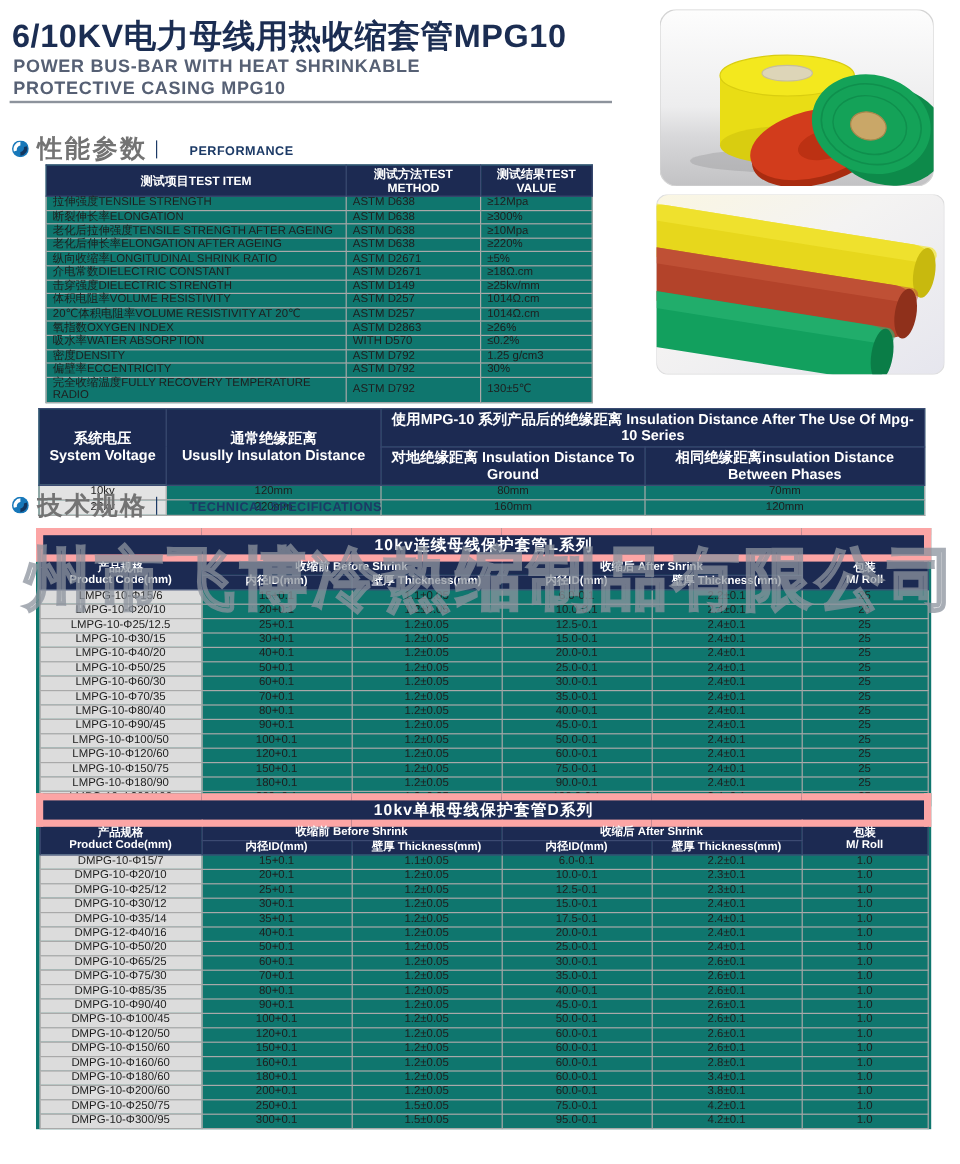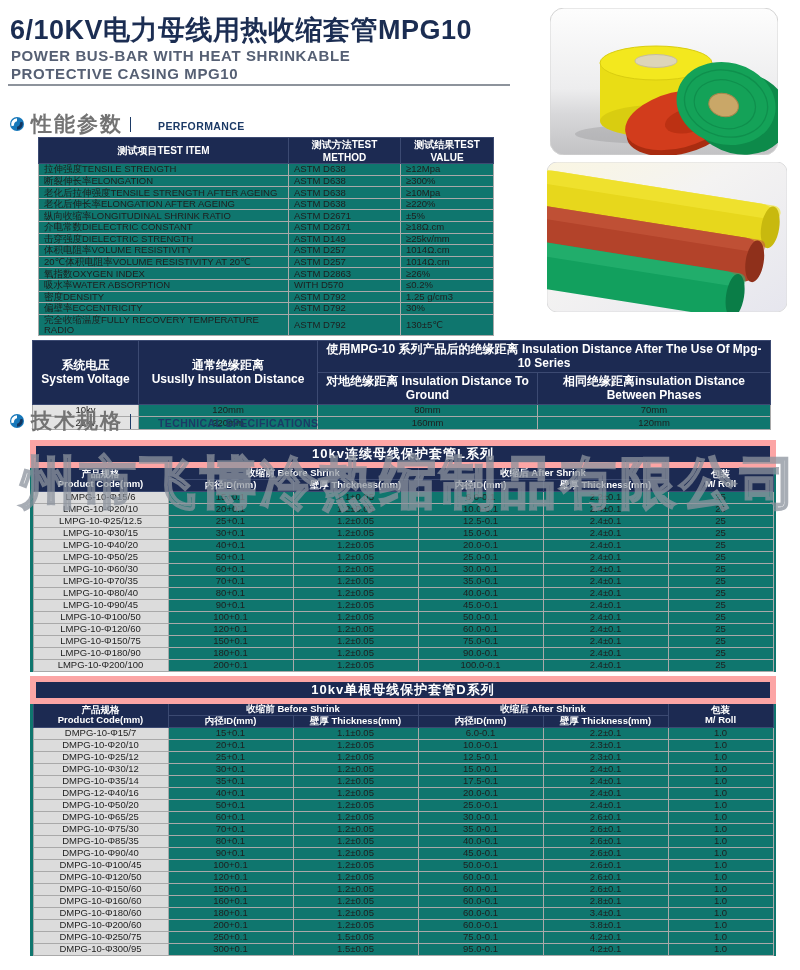--- a/index.html
+++ b/index.html
@@ -39,21 +39,21 @@
   #volt-table td { font-size:9.5px; height:12.5px; text-align:center;margin-left:12px; }
   #volt-table tbody td:first-child { background:#e3e3e3; }
 
   
   .spec-table { left:30px; width:740px; border:1px solid #6f6f6f; }
   .spec-table th.tbl-title { font-size:13px; height:22px; letter-spacing:1px; border:6px solid #fca5a5; }
   .spec-table th { font-size:9.5px; padding:0; height:12px; line-height:1.15; }
   .spec-table td { font-size:9.5px; height:12px; text-align:center; }
   .spec-table tbody td:first-child { background:#dcdcdc; }
   #l-table { top:440px; }
-  #d-table { top:676px; }
+  #d-table { top:661px; }
 
   .th-2line { line-height:1.1; }
 
   
   .watermark { position:absolute; left:20px; top:446px; width:765px; z-index:6;
     font-size:56px; font-weight:bold; letter-spacing:4px; white-space:nowrap;
     color:rgba(120,128,140,0.05); -webkit-text-stroke:2px rgba(140,147,158,0.75);
     pointer-events:none; }
 
   

